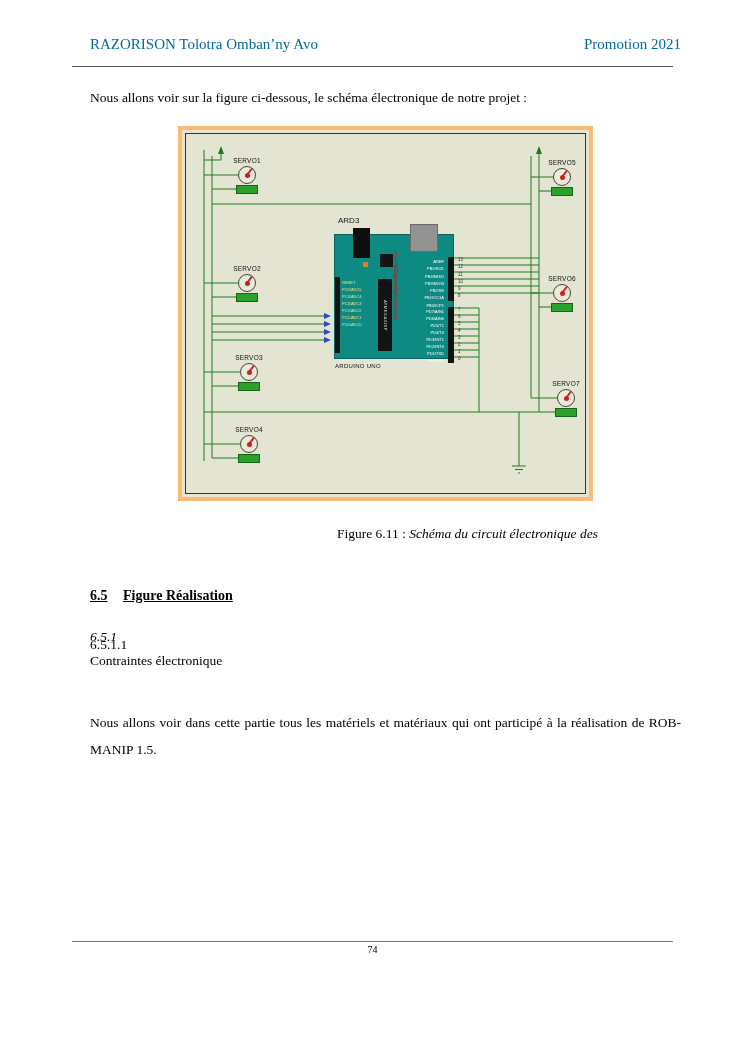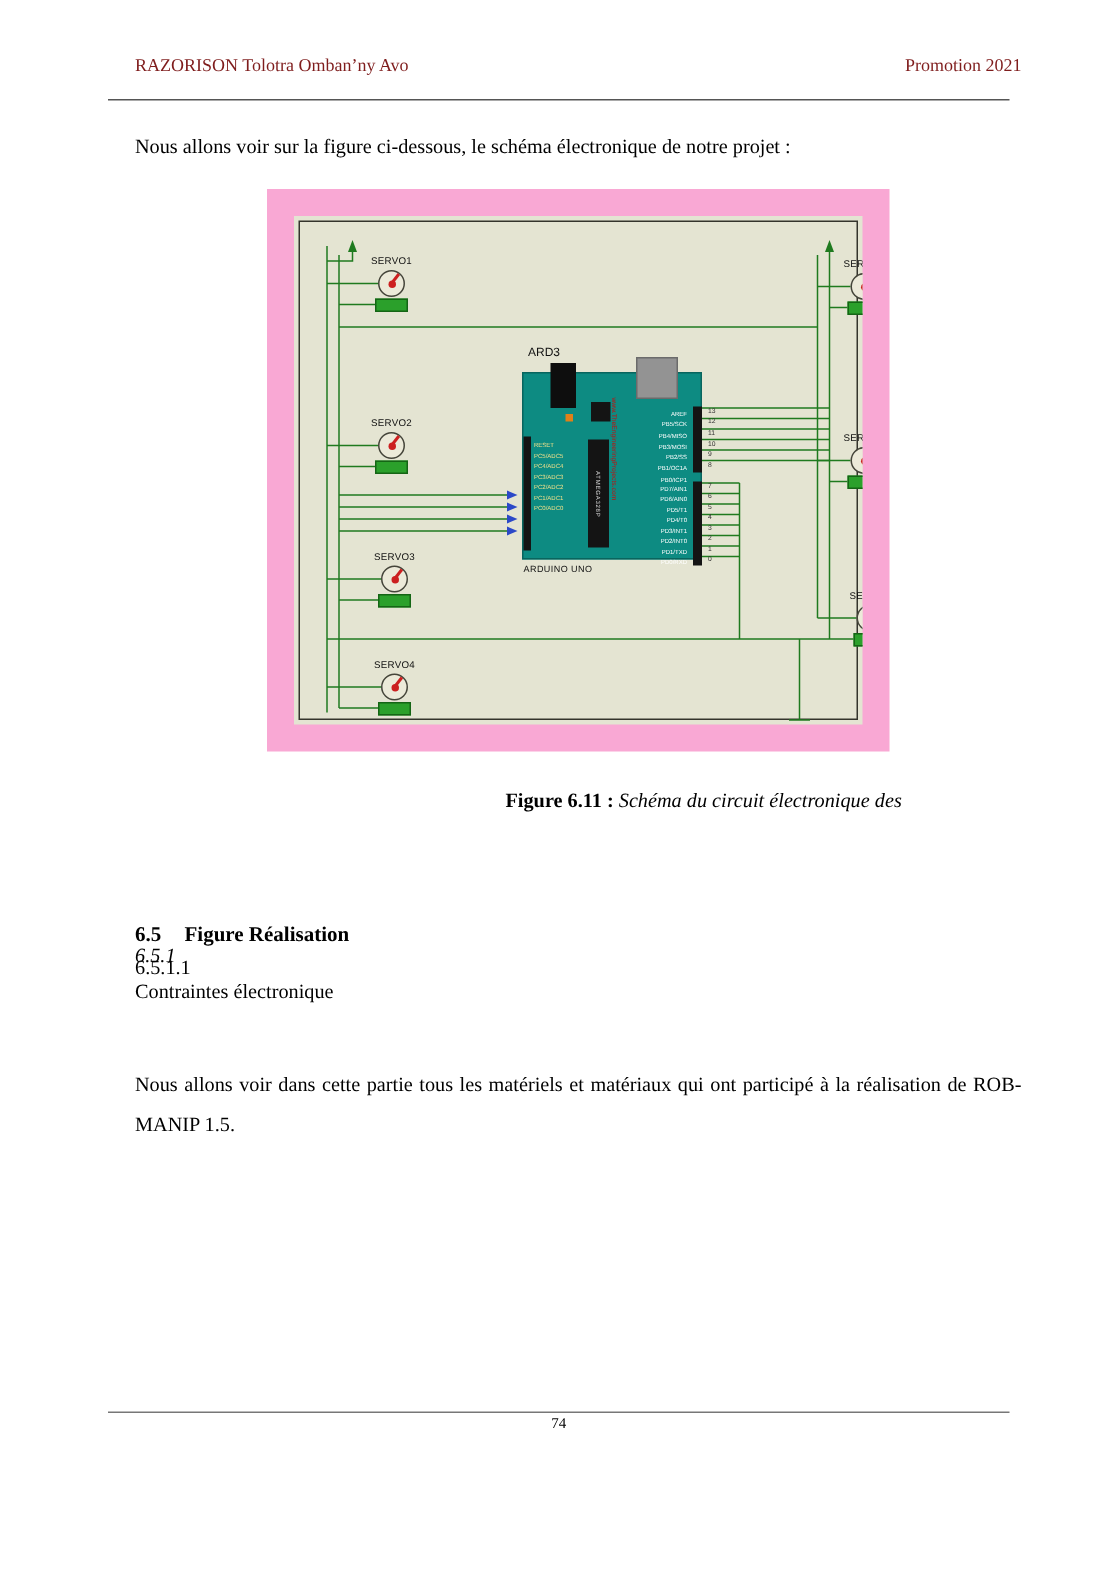--- a/index.html
+++ b/index.html
@@ -2,29 +2,29 @@
 <html><head>
 <meta charset="utf-8">
 <style>
   html,body{margin:0;padding:0;}
   body{
     width:745px;height:1053px;position:relative;background:#ffffff;
     font-family:"Liberation Serif", serif;color:#000;overflow:hidden;
   }
   
   .header-row{position:absolute;left:90px;top:36px;width:591px;display:flex;
-    justify-content:space-between;font-size:12px;color:#7f1d1d;}
+    justify-content:space-between;font-size:15px;color:#0369a1;}
   .header-rule{position:absolute;left:72px;top:66px;width:601px;border-top:1.5px solid #555;}
   .intro{position:absolute;left:90px;top:90px;width:591px;font-size:13.5px;}
   .footer-rule{position:absolute;left:72px;top:941px;width:601px;border-top:1px solid #777;}
   .page-number{position:absolute;left:72px;top:944px;width:601px;text-align:center;font-size:10px;}
 
   
   .figure-box{position:absolute;left:178px;top:126px;width:415px;height:375px;
-    background:#f9a8d4;padding:18px;box-sizing:border-box;}
+    background:#fdba74;padding:4px;box-sizing:border-box;}
   .canvas{position:relative;width:100%;height:100%;background:#e4e4d2;overflow:hidden;
     font-family:"Liberation Sans", sans-serif;}
   .canvas-inner-border{position:absolute;inset:3px;border:1px solid #34342c;}
   .wires{position:absolute;left:0;top:0;width:405px;height:365px;}
 
   
   .servo{position:absolute;width:34px;text-align:center;}
   .servo-label{height:8px;line-height:8px;font-size:6.5px;color:#111;letter-spacing:0.2px;}
   .servo-body{width:16px;height:16px;border:1px solid #45453a;border-radius:50%;
     margin:1px auto 1px auto;background:#ecead9;position:relative;}
@@ -56,24 +56,24 @@
   .pins-right-top{position:absolute;right:9px;top:23px;text-align:right;font-size:4px;
     line-height:7.3px;color:#fff;white-space:nowrap;}
   .pins-right-bottom{position:absolute;right:9px;top:73px;text-align:right;font-size:4px;
     line-height:7px;color:#fff;white-space:nowrap;}
   .board-name{position:absolute;left:0;top:128px;font-size:6px;color:#111;letter-spacing:0.3px;}
   .pin-numbers-top{position:absolute;left:276px;top:126px;font-size:4.5px;line-height:7.3px;color:#333;}
   .pin-numbers-bottom{position:absolute;left:276px;top:176px;font-size:4.5px;line-height:7px;color:#333;}
 
   
   .caption{position:absolute;left:337px;top:521px;width:320px;font-size:13.5px;line-height:26px;}
-  .cap-label{font-weight:bold;margin-top:12px;}
+  .cap-label{font-weight:normal;margin-top:12px;}
   .cap-italic{font-style:italic;}
   .sec{position:absolute;left:90px;display:flex;font-size:13.5px;}
-  .sec1{top:616px;font-weight:bold;font-size:14px;}
+  .sec1{top:588px;font-weight:bold;font-size:14px;text-decoration:underline;}
   .sec1 .num{width:33px;}
   .sec2{top:629px;font-weight:normal;font-style:italic;}
   .sec2 .num{width:46px;}
   .sec3{top:637px;flex-direction:column;}
   .sec3 .num{width:57px;}
   .para{position:absolute;left:90px;top:709px;width:591px;font-size:13.5px;
     line-height:27px;text-align:justify;}
 </style>
 </head>
 <body>

